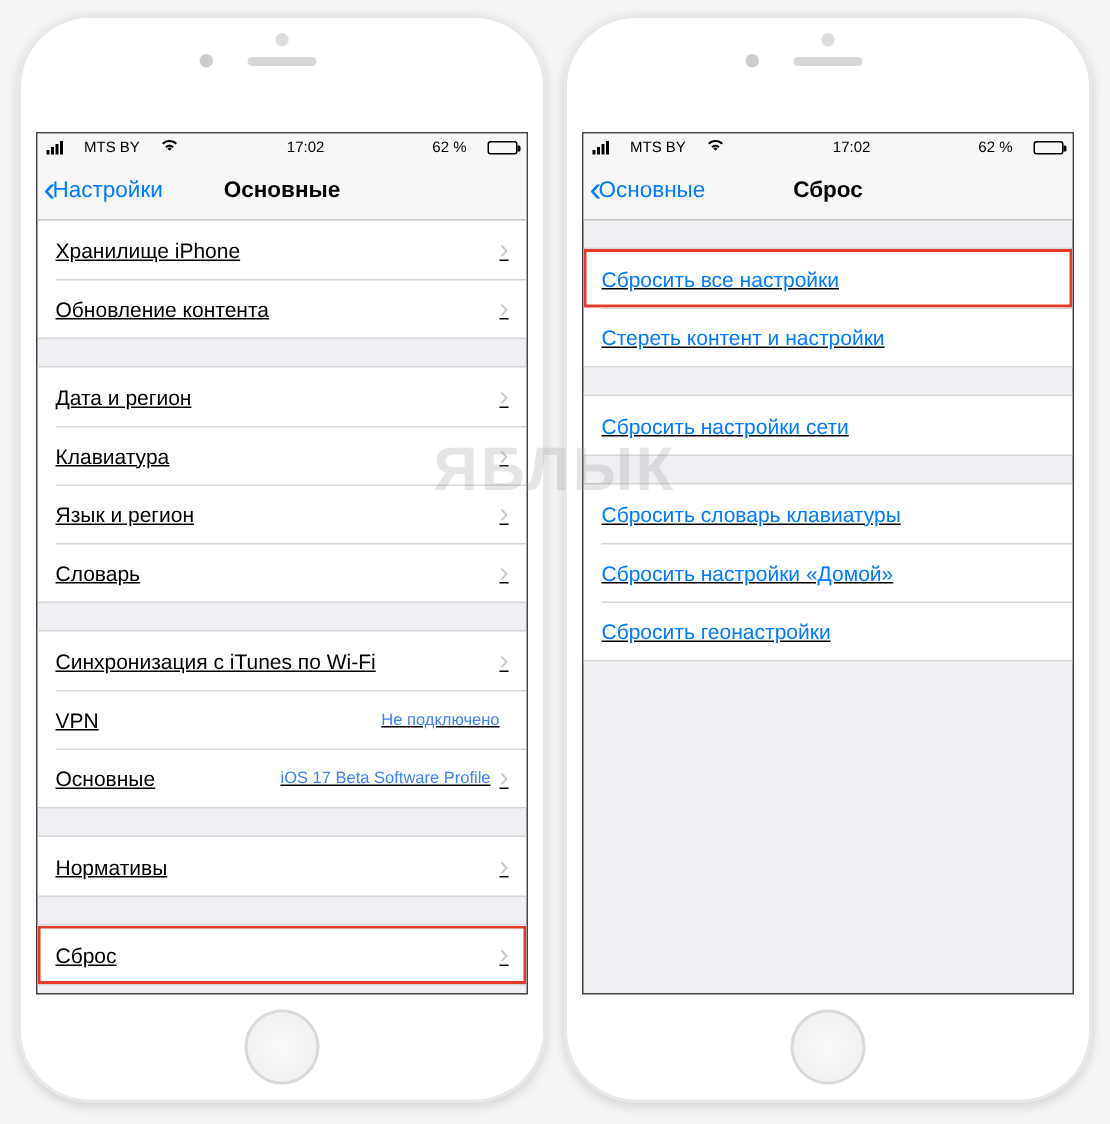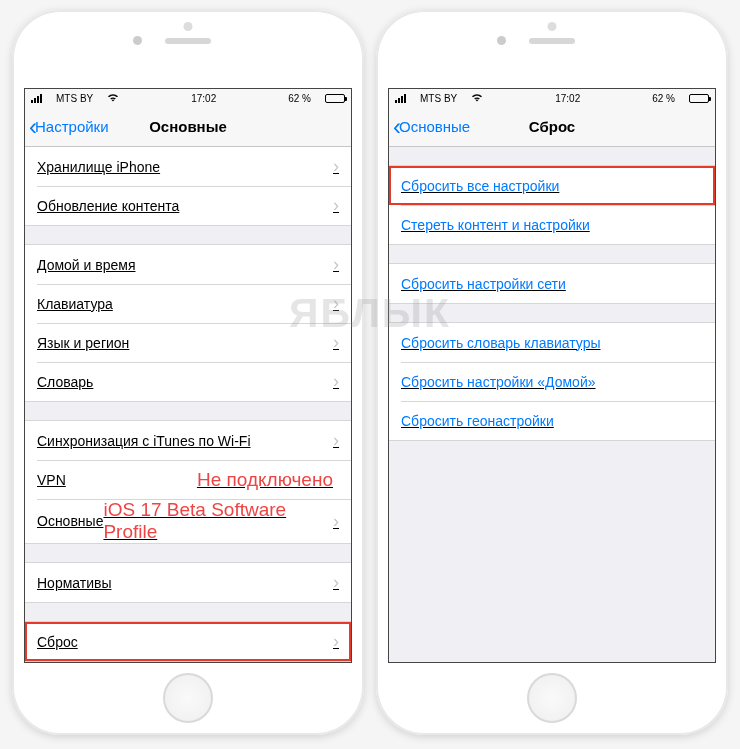--- a/index.html
+++ b/index.html
@@ -132,21 +132,21 @@
       display: flex; align-items: center;
       padding: 0 12px;
       position: relative;
       color: #000;
     }
     .row + .row::before {
       content:""; position:absolute; left:12px; right:0; top:0; height:1px; background:#d6d6d9;
     }
     .row .label { flex: 0 0 auto; }
     .row .spacer { flex:1; }
-    .row .detail { color:#ef4444; font-size: 19px; margin-right: 6px; }
+    .row .detail { color:#3b82f6; font-size: 11px; margin-right: 6px; }
     .row .disc { color:#c7c7cc; font-size: 18px; font-weight: 300; }
     .row.link .label { color:#007aff; }
     .highlight {
       box-shadow: inset 0 0 0 2px #e53a2a;
       justify-content: center;
     }
     .spacer-bottom { height:8px; }
   </style>
 </head>
 <body>
@@ -194,21 +194,21 @@
             <span class="disc">›</span>
           </div>
           <div class="row">
             <span class="label">Обновление контента</span>
             <span class="spacer"></span>
             <span class="disc">›</span>
           </div>
         </div>
         <div class="group">
           <div class="row">
-            <span class="label">Домой и время</span>
+            <span class="label">Дата и регион</span>
             <span class="spacer"></span>
             <span class="disc">›</span>
           </div>
           <div class="row">
             <span class="label">Клавиатура</span>
             <span class="spacer"></span>
             <span class="disc">›</span>
           </div>
           <div class="row">
             <span class="label">Язык и регион</span>

